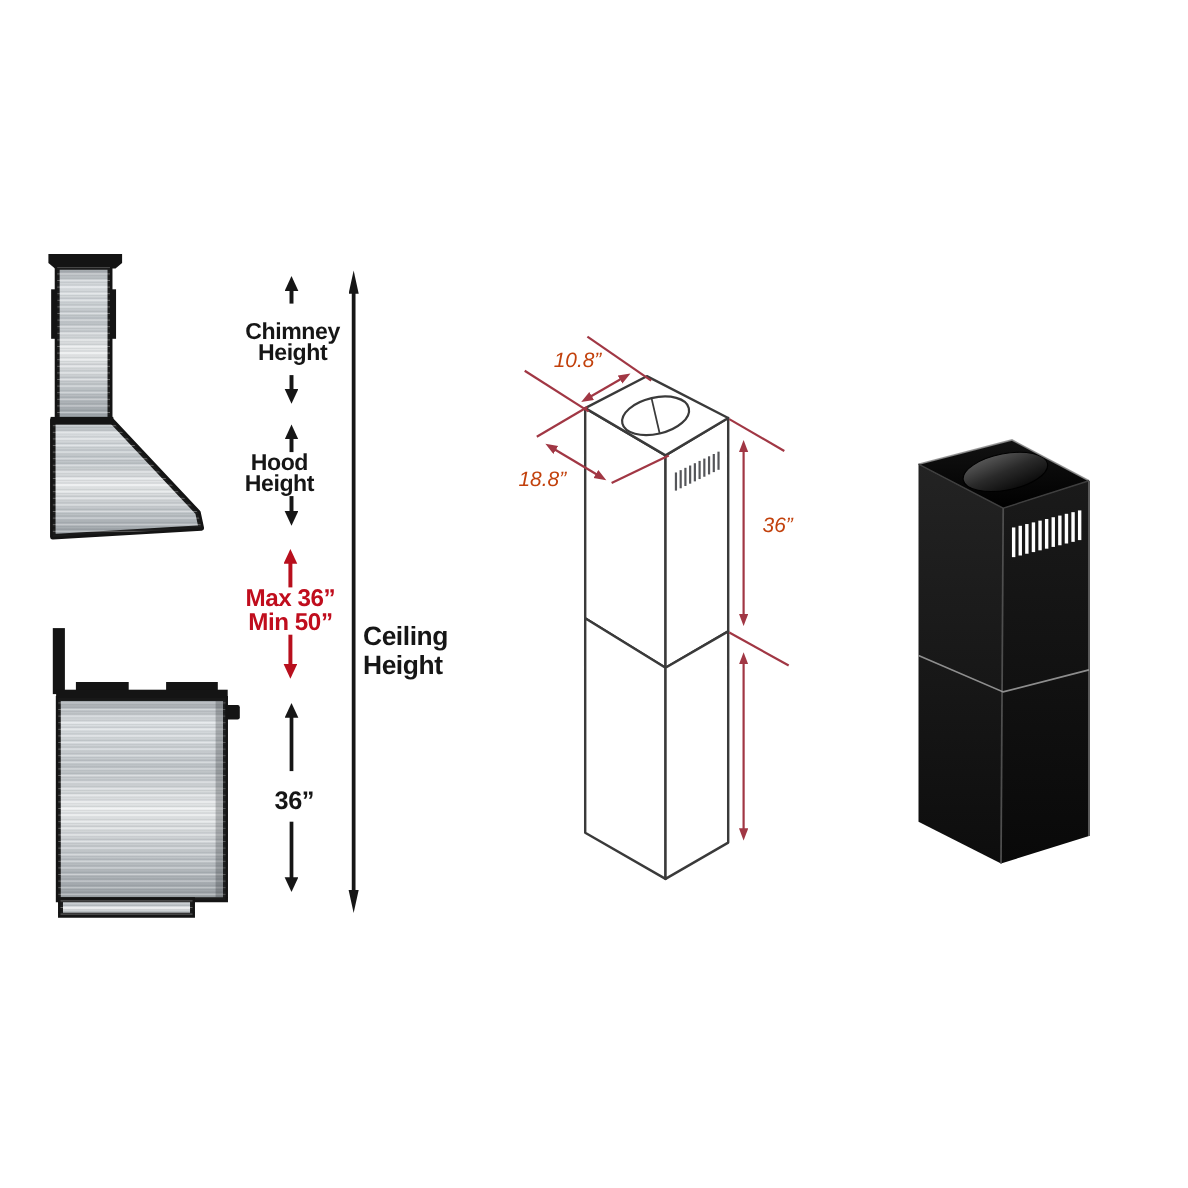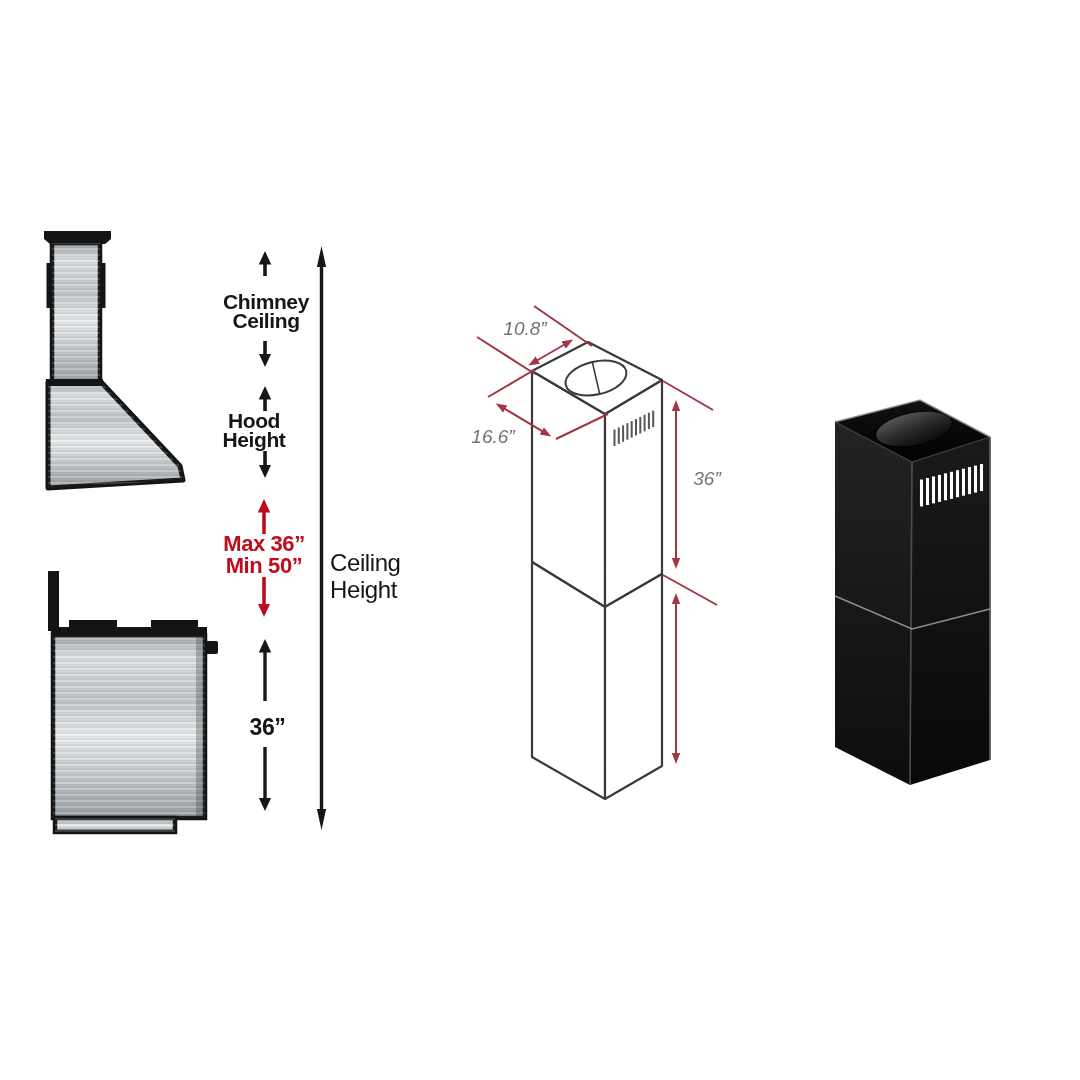--- a/index.html
+++ b/index.html
@@ -14,25 +14,25 @@
     text-align:center;white-space:pre-line;
   }
   .lbl-red{
     color:#c00d1d;font-weight:bold;font-size:22px;line-height:22px;
     letter-spacing:-0.4px;text-align:center;
   }
   .lbl-36{
     font-weight:bold;font-size:23px;letter-spacing:-0.4px;text-align:center;
   }
   .lbl-ceiling{
-    font-weight:normal;font-size:24px;line-height:27px;letter-spacing:-0.4px;
-    text-align:left;white-space:pre-line;
+    font-weight:bold;font-size:24px;line-height:27px;letter-spacing:-0.4px;
+    text-align:left;white-space:pre-line;margin-top:16px;
   }
   .lbl-dim{
-    font-style:italic;font-size:19px;color:#737373;text-align:center;letter-spacing:0px;
+    font-style:italic;font-size:19px;color:#c2410c;text-align:center;letter-spacing:0px;
   }
 </style>
 </head>
 <body>
 
 <div class="canvas">
 
   <svg width="0" height="0" style="position:absolute" aria-hidden="true">
     <defs>
       <linearGradient id="metal" x1="0" y1="0" x2="0" y2="1">
@@ -138,21 +138,21 @@
     <g stroke="#161616" stroke-width="3.4">
       <line x1="265" y1="701" x2="265" y2="651" marker-end="url(#ahB)"></line>
       <line x1="265" y1="747" x2="265" y2="799" marker-end="url(#ahB)"></line>
     </g>
     <g>
       <line x1="321.5" y1="266" x2="321.5" y2="810" stroke="#161616" stroke-width="3.4" marker-start="url(#ahL)" marker-end="url(#ahL)"></line>
     </g>
   </svg>
 
   <div class="lbl lbl-bold" style="left:196px;top:292px;width:140px">Chimney
-Ceiling</div>
+Height</div>
   <div class="lbl lbl-bold" style="left:184px;top:411px;width:140px">Hood
 Height</div>
   <div class="lbl lbl-red" style="left:188px;top:533px;width:152px">
     <div>Max 36”</div>
     <div>Min 50”</div>
   </div>
   <div class="lbl lbl-36" style="left:200px;top:714px;width:135px">36”</div>
   <div class="lbl lbl-ceiling" style="left:330px;top:549px;width:110px">Ceiling
 Height</div>
 
@@ -190,21 +190,21 @@
       <line x1="556" y1="439" x2="608" y2="414"></line>
       <line x1="504.4" y1="408.6" x2="542.6" y2="431.4" marker-start="url(#ahr)" marker-end="url(#ahr)"></line>
       <line x1="663" y1="381" x2="713" y2="410"></line>
       <line x1="663" y1="575" x2="717" y2="605"></line>
       <line x1="676" y1="410" x2="676" y2="559" marker-start="url(#ahr)" marker-end="url(#ahr)"></line>
       <line x1="676" y1="603" x2="676" y2="754" marker-start="url(#ahr)" marker-end="url(#ahr)"></line>
     </g>
   </svg>
 
   <div class="lbl lbl-dim" style="left:490px;top:318px;width:70px">10.8”</div>
-  <div class="lbl lbl-dim" style="left:458px;top:426px;width:70px">16.6”</div>
+  <div class="lbl lbl-dim" style="left:458px;top:426px;width:70px">18.8”</div>
   <div class="lbl lbl-dim" style="left:672px;top:468px;width:70px">36”</div>
 
   <svg style="left:815px;top:385px" width="195" height="410" viewBox="815 385 195 410">
     <g>
       <polygon points="835,422 912,462 910,785 835,747" fill="url(#faceL)"></polygon>
       <polygon points="912,462 990,437 990,760 910,785" fill="url(#faceR)"></polygon>
       <polygon points="835,422 920,400 990,437 912,462" fill="url(#topF)"></polygon>
       <g transform="translate(914,429) rotate(-11)">
         <ellipse cx="0" cy="0" rx="39" ry="16.5" fill="url(#ovalG)" stroke="#000000" stroke-width="1"></ellipse>
       </g>

